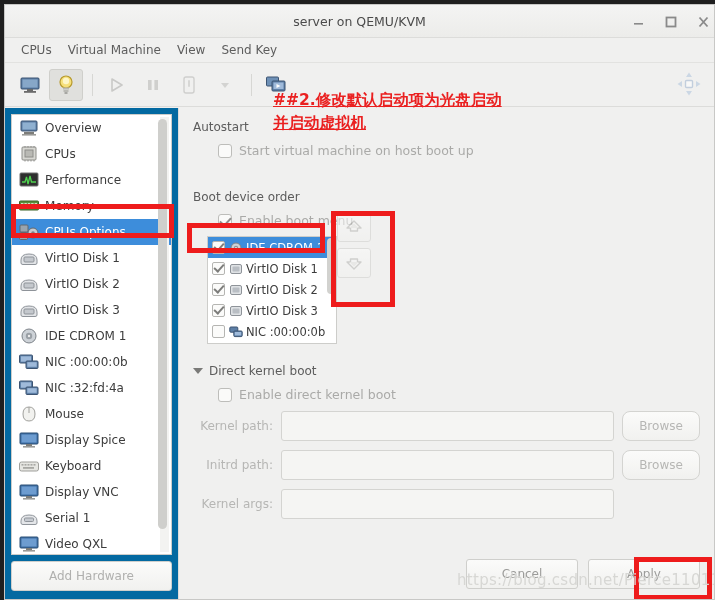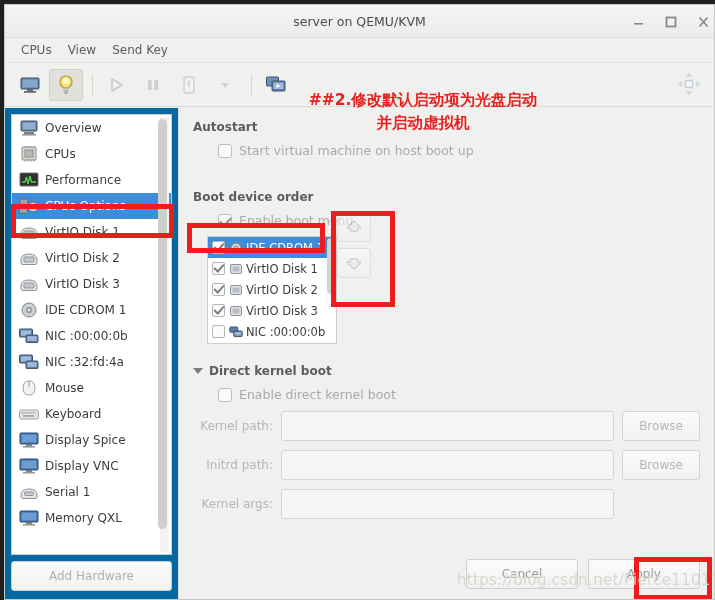--- a/index.html
+++ b/index.html
@@ -97,21 +97,21 @@
     height: 30px; margin: 6px 0 8px 0;
     border: 1px solid #cfcfcc; border-radius: 3px;
     background: linear-gradient(#fbfbfa,#f1f1ef);
     font-size: 12px; color: #b0b0ae;
     display: flex; align-items: center; justify-content: center;
     cursor: pointer;
   }
 
   
   .main { flex: 1; position: relative; padding: 12px 14px 0 14px; }
-  .seclabel { font-size: 12px; font-weight: bold; color: #5c5c5c; }
+  .seclabel { font-size: 12px; font-weight: normal; color: #5c5c5c; }
   .row-check { display: flex; align-items: center; margin: 9px 0 0 14px; padding-left: 11px; }
   .cb {
     width: 14px; height: 14px; border: 1px solid #bdbdba; border-radius: 3px;
     background: #fafaf9; margin-right: 7px; position: relative; flex: 0 0 14px;
     cursor: pointer;
   }
   .cb.checked::after {
     content: ""; position: absolute; left: 3px; top: 0px;
     width: 5px; height: 9px; border: solid #9a9a98;
     border-width: 0 2px 2px 0; transform: rotate(42deg);
@@ -161,41 +161,41 @@
   .frow .fl {
     width: 80px; text-align: right; margin-right: 8px;
     font-size: 12px; color: #b6b6b4;
   }
   .fin {
     flex: 1; height: 30px; background: #f5f5f3;
     border: 1px solid #d4d4d1; border-radius: 3px;
   }
   .fbtn {
     width: 78px; height: 30px; margin-left: 8px;
-    border: 1px solid #d4d4d1; border-radius: 3px;
+    border: 1px solid #d4d4d1; border-radius: 8px;
     background: linear-gradient(#fbfbfa,#f1f1ef);
     font-size: 12px; color: #b6b6b4;
     display: flex; align-items: center; justify-content: center; cursor: pointer;
   }
 
   
   .footer { position: absolute; right: 14px; bottom: 10px; display: flex; }
   .fgbtn {
     width: 112px; height: 30px; margin-left: 10px;
     border: 1px solid #cfcfcc; border-radius: 3px;
     background: linear-gradient(#fbfbfa,#f1f1ef);
     font-size: 12px; color: #9b9b99;
     display: flex; align-items: center; justify-content: center; cursor: pointer;
   }
 
   
   .ann {
     position: absolute; color: #ea2020; font-weight: bold;
     font-size: 15.5px; line-height: 23px; white-space: pre;
-    text-align: center; z-index: 40;
+    text-align: left; z-index: 40; text-decoration: underline;
   }
   .redbox {
     position: absolute; border: 5px solid #ee1c1c; z-index: 35; pointer-events: none;
   }
   .wm {
     position: absolute; left: 452px; top: 566px;
     font-size: 15px; color: #d7d7d4; z-index: 45;
     letter-spacing: .3px; white-space: nowrap;
   }
 </style>
@@ -218,20 +218,21 @@
     </div>
     <div class="wctrl close">
       <svg width="13" height="20" viewBox="0 0 13 20">
           <path d="M2.5 5.5 L10.5 14.5 M10.5 5.5 L2.5 14.5" stroke="#8a8a8a" stroke-width="1.8" fill="none"></path>
         </svg>
     </div>
   </div>
 
   <div class="menubar">
     <div class="mi">CPUs</div>
+    <div class="mi">Virtual Machine</div>
     <div class="mi">View</div>
     <div class="mi">Send Key</div>
   </div>
 
   <div class="toolbar">
     <div class="tbtn">
       <svg width="22" height="20" viewBox="0 0 22 20">
         <rect x="2" y="3" width="18" height="11" rx="1" fill="#6d8fb5" stroke="#4c6party"></rect>
         <rect x="2" y="3" width="18" height="11" rx="1" fill="#5d7fa6" stroke="#3d5472" stroke-width="1"></rect>
         <rect x="3.5" y="4.5" width="15" height="8" fill="#87a7c8"></rect>
@@ -315,20 +316,33 @@
               </svg></span>
             <span>CPUs</span>
           </div>
           <div class="hwitem">
             <span class="ico"><svg viewBox="0 0 22 18" width="22" height="18">
                 <rect x="2" y="2" width="18" height="13" rx="1" fill="#2f2f2f" stroke="#6e6e6e"></rect>
                 <path d="M4 11 L7 11 L8.5 6 L10 13 L12 5 L13.5 11 L18 11" fill="none" stroke="#4fd24f" stroke-width="1.3"></path>
               </svg></span>
             <span>Performance</span>
           </div>
+          <div class="hwitem">
+            <span class="ico"><svg viewBox="0 0 22 18" width="22" height="18">
+                <rect x="1.5" y="4" width="19" height="9" rx="1" fill="#5c8f3c" stroke="#3c6226"></rect>
+                <g fill="#cfe0bf">
+                  <rect x="3" y="6" width="2.4" height="5"></rect>
+                  <rect x="6.4" y="6" width="2.4" height="5"></rect>
+                  <rect x="9.8" y="6" width="2.4" height="5"></rect>
+                  <rect x="13.2" y="6" width="2.4" height="5"></rect>
+                  <rect x="16.6" y="6" width="2.4" height="5"></rect>
+                </g>
+              </svg></span>
+            <span>Memory</span>
+          </div>
           <div class="hwitem sel">
             <span class="ico"><svg viewBox="0 0 22 18" width="22" height="18">
                 <rect x="2" y="2" width="8" height="7" rx="1" fill="#9aa4ae" stroke="#61686f"></rect>
                 <rect x="1.5" y="9.5" width="8" height="7" rx="1" fill="#9aa4ae" stroke="#61686f"></rect>
                 <circle cx="15" cy="10" r="5" fill="#c9cdd2" stroke="#61686f"></circle>
                 <circle cx="15" cy="10" r="1.8" fill="#7c8288"></circle>
               </svg></span>
             <span>CPUs Options</span>
           </div>
           <div class="hwitem">
@@ -377,20 +391,29 @@
                 <rect x="9.3" y="9.2" width="9.4" height="4.6" fill="#9fbada"></rect>
               </svg></span>
             <span>NIC :32:fd:4a</span>
           </div>
           <div class="hwitem">
             <span class="ico"><svg viewBox="0 0 22 18" width="22" height="18">
                 <path d="M11 2 Q17 2 17 9 Q17 16 11 16 Q5 16 5 9 Q5 2 11 2 Z" fill="#f2f2ef" stroke="#a0a09c"></path>
                 <path d="M11 2 L11 8" stroke="#a0a09c"></path>
               </svg></span>
             <span>Mouse</span>
+          </div>
+          <div class="hwitem">
+            <span class="ico"><svg viewBox="0 0 22 18" width="22" height="18">
+                <rect x="2" y="2" width="18" height="11" rx="1" fill="#3f6fa5" stroke="#2b4e75"></rect>
+                <rect x="3.5" y="3.5" width="15" height="8" fill="#6d9cd0"></rect>
+                <rect x="8" y="13" width="6" height="2" fill="#7d7d7a"></rect>
+                <rect x="5" y="15" width="12" height="1.6" fill="#9a9a97"></rect>
+              </svg></span>
+            <span>Display Spice</span>
           </div>
           <div class="hwitem">
             <span class="ico"><svg viewBox="0 0 22 18" width="22" height="18">
                 <rect x="1.5" y="5" width="19" height="9" rx="2" fill="#e6e6e2" stroke="#a0a09c"></rect>
                 <g fill="#a8a8a4">
                   <rect x="3.5" y="7" width="2" height="1.6"></rect>
                   <rect x="6.5" y="7" width="2" height="1.6"></rect>
                   <rect x="9.5" y="7" width="2" height="1.6"></rect>
                   <rect x="12.5" y="7" width="2" height="1.6"></rect>
                   <rect x="15.5" y="7" width="2" height="1.6"></rect>
@@ -399,46 +422,37 @@
               </svg></span>
             <span>Keyboard</span>
           </div>
           <div class="hwitem">
             <span class="ico"><svg viewBox="0 0 22 18" width="22" height="18">
                 <rect x="2" y="2" width="18" height="11" rx="1" fill="#3f6fa5" stroke="#2b4e75"></rect>
                 <rect x="3.5" y="3.5" width="15" height="8" fill="#6d9cd0"></rect>
                 <rect x="8" y="13" width="6" height="2" fill="#7d7d7a"></rect>
                 <rect x="5" y="15" width="12" height="1.6" fill="#9a9a97"></rect>
               </svg></span>
-            <span>Display Spice</span>
+            <span>Display VNC</span>
+          </div>
+          <div class="hwitem">
+            <span class="ico"><svg viewBox="0 0 22 18" width="22" height="18">
+                <path d="M3 12 Q3 6 11 6 Q19 6 19 12 L19 14 Q19 15.5 17 15.5 L5 15.5 Q3 15.5 3 14 Z" fill="#e4e6e9" stroke="#90959b"></path>
+                <rect x="6.5" y="9" width="9" height="3.5" rx="1" fill="#c6cad0" stroke="#90959b"></rect>
+              </svg></span>
+            <span>Serial 1</span>
           </div>
           <div class="hwitem">
             <span class="ico"><svg viewBox="0 0 22 18" width="22" height="18">
                 <rect x="2" y="2" width="18" height="11" rx="1" fill="#3f6fa5" stroke="#2b4e75"></rect>
                 <rect x="3.5" y="3.5" width="15" height="8" fill="#6d9cd0"></rect>
                 <rect x="8" y="13" width="6" height="2" fill="#7d7d7a"></rect>
                 <rect x="5" y="15" width="12" height="1.6" fill="#9a9a97"></rect>
               </svg></span>
-            <span>Display VNC</span>
-          </div>
-          <div class="hwitem">
-            <span class="ico"><svg viewBox="0 0 22 18" width="22" height="18">
-                <path d="M3 12 Q3 6 11 6 Q19 6 19 12 L19 14 Q19 15.5 17 15.5 L5 15.5 Q3 15.5 3 14 Z" fill="#e4e6e9" stroke="#90959b"></path>
-                <rect x="6.5" y="9" width="9" height="3.5" rx="1" fill="#c6cad0" stroke="#90959b"></rect>
-              </svg></span>
-            <span>Serial 1</span>
-          </div>
-          <div class="hwitem">
-            <span class="ico"><svg viewBox="0 0 22 18" width="22" height="18">
-                <rect x="2" y="2" width="18" height="11" rx="1" fill="#3f6fa5" stroke="#2b4e75"></rect>
-                <rect x="3.5" y="3.5" width="15" height="8" fill="#6d9cd0"></rect>
-                <rect x="8" y="13" width="6" height="2" fill="#7d7d7a"></rect>
-                <rect x="5" y="15" width="12" height="1.6" fill="#9a9a97"></rect>
-              </svg></span>
-            <span>Memory QXL</span>
+            <span>Video QXL</span>
           </div>
           <div class="sb-track">
           <div class="sb-thumb"></div>
         </div>
         </div>
       <div class="addhw">Add Hardware</div>
     </div>
 
     <div class="main">
 

